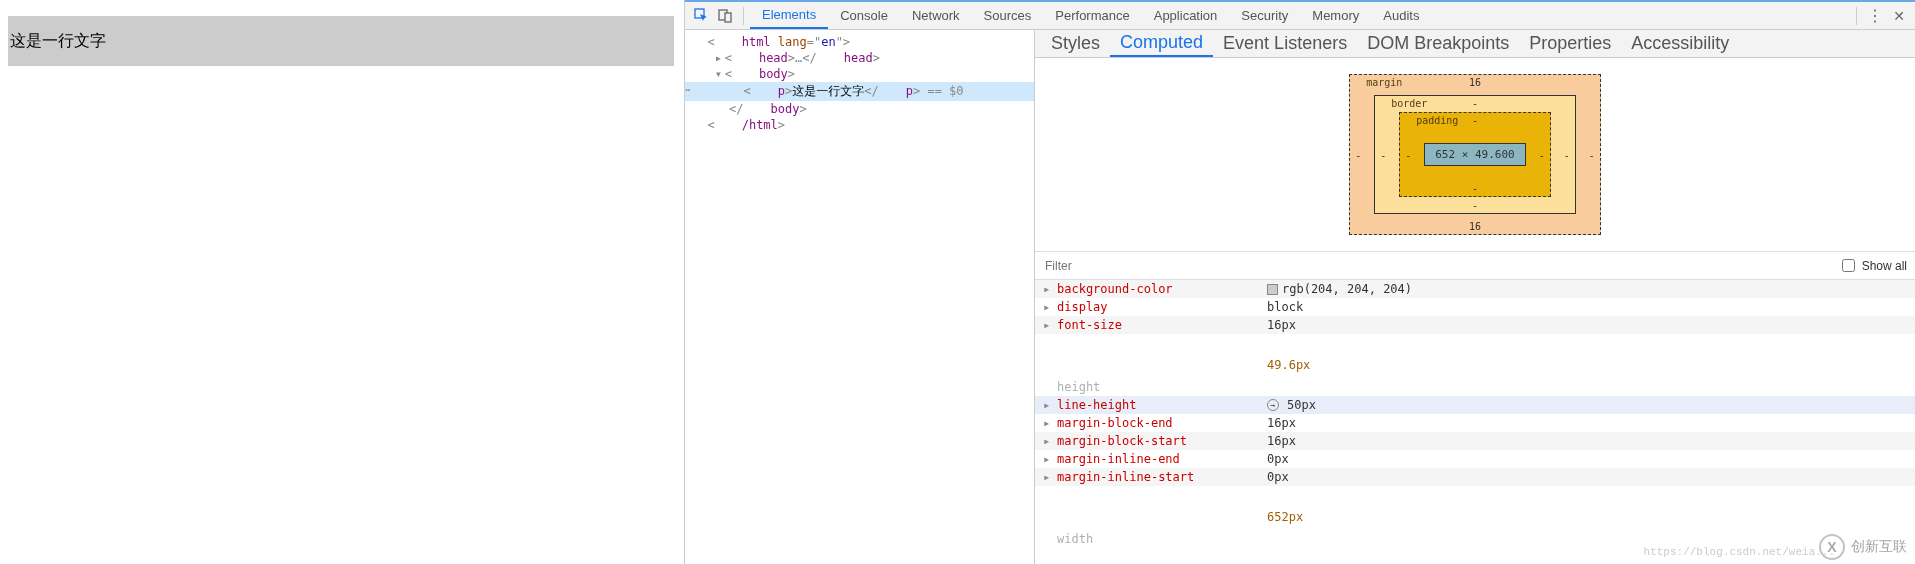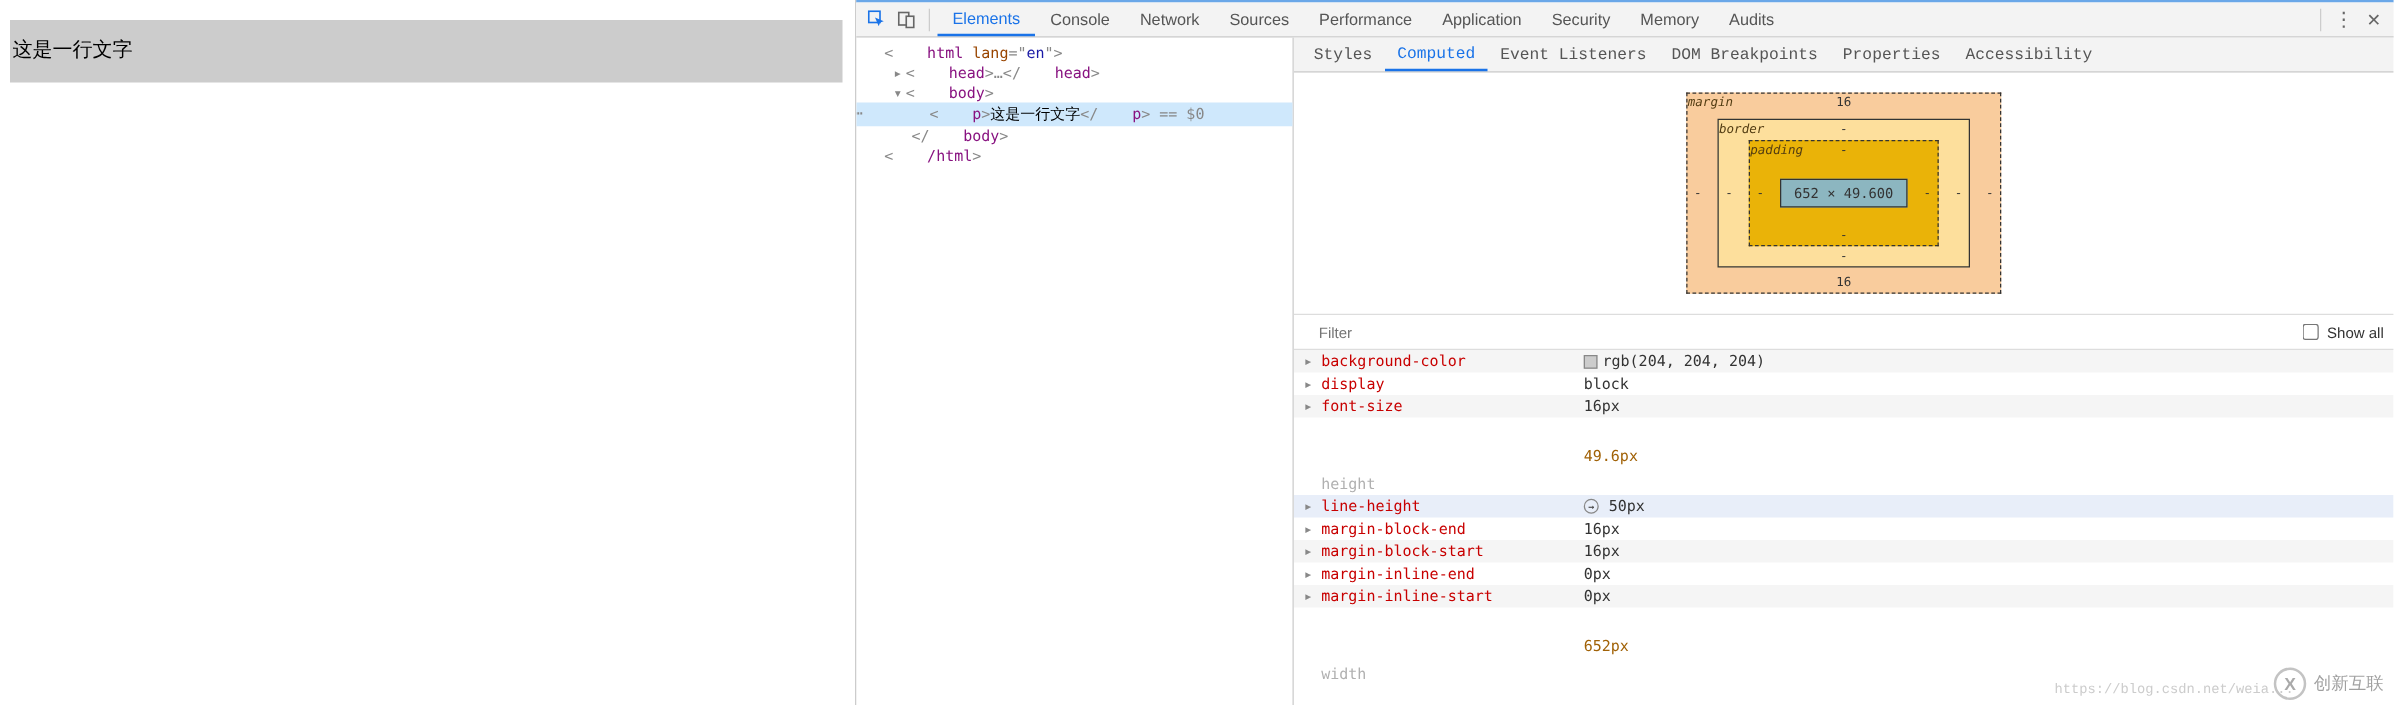--- a/index.html
+++ b/index.html
@@ -104,22 +104,21 @@
     display: flex;
     height: 28px;
     border-bottom: 1px solid #ccc;
     background: #f3f3f3;
     padding: 0 6px;
   }
   .side-tab {
     padding: 0 10px;
     display: flex; align-items: center;
     color: #555; cursor: pointer;
-    font-size: 13px;
-    font-family: Liberation Mono, monospace;
+    font-size: 18px;
   }
   .side-tab.active {
     color: #1a73e8;
     border-bottom: 2px solid #1a73e8;
   }
   
   .box-model-wrap {
     padding: 16px;
     display: flex;
     justify-content: center;
@@ -147,38 +146,38 @@
     position: relative;
   }
   .bm-content {
     background: #8cb6c0;
     border: 1px solid #333;
     padding: 4px 10px;
     color: #333;
     font-size: 11px;
   }
   .bm-label {
-    position: absolute; top: 2px; left: 0;
-    font-size: 10px; color: #523c12; font-style: italic;
+    position: absolute; top: 2px; left: 16px;
+    font-size: 10px; color: #523c12;
   }
   .bm-top { position: absolute; top: 2px; left: 50%; transform: translateX(-50%); }
   .bm-bottom { position: absolute; bottom: 2px; left: 50%; transform: translateX(-50%); }
   .bm-left { position: absolute; left: 5px; top: 50%; transform: translateY(-50%); }
   .bm-right { position: absolute; right: 5px; top: 50%; transform: translateY(-50%); }
   
   .filter-row {
     display: flex; align-items: center;
     border-top: 1px solid #ddd;
     border-bottom: 1px solid #ddd;
     padding: 4px 8px;
     color: #888;
   }
   .filter-input {
     border: none; outline: none; flex: 0 0 150px;
-    font-size: 12px; color: #333; background: transparent; margin-left: 10px;
+    font-size: 12px; color: #333; background: transparent;
   }
   .filter-row .spacer { flex: 1; }
   .filter-row label { display: flex; align-items: center; gap: 4px; color: #333; }
   
   .computed-list {
     flex: 1; overflow: auto;
     font-family: Consolas, Menlo, monospace;
     font-size: 12px;
   }
   .comp-row {

